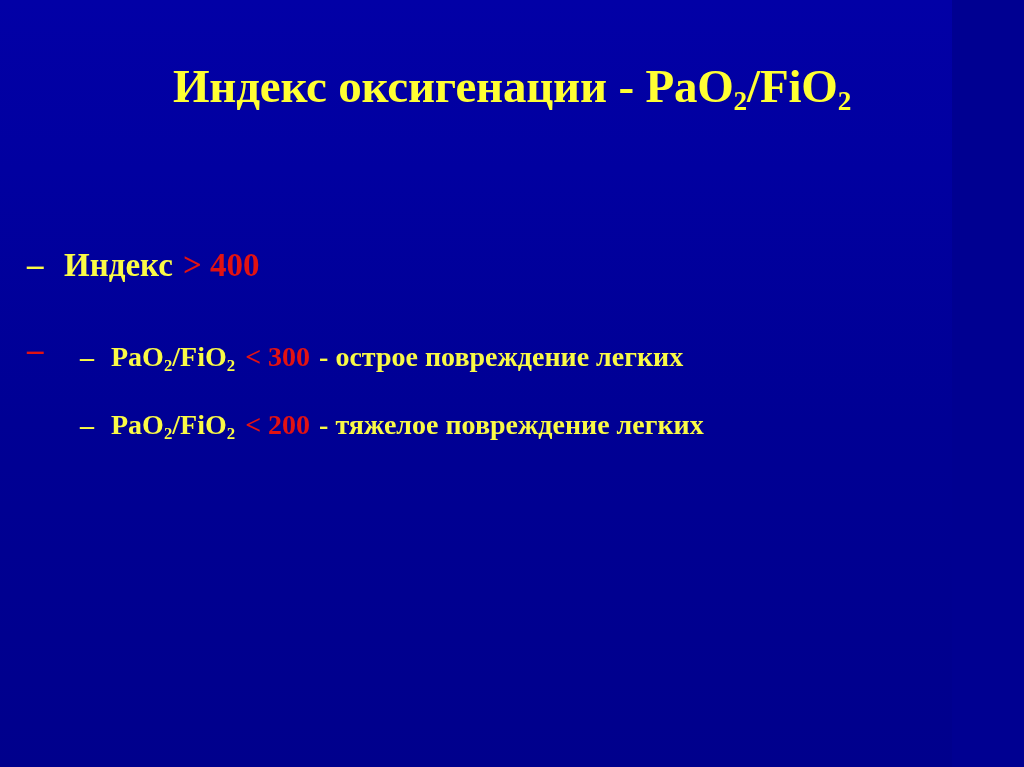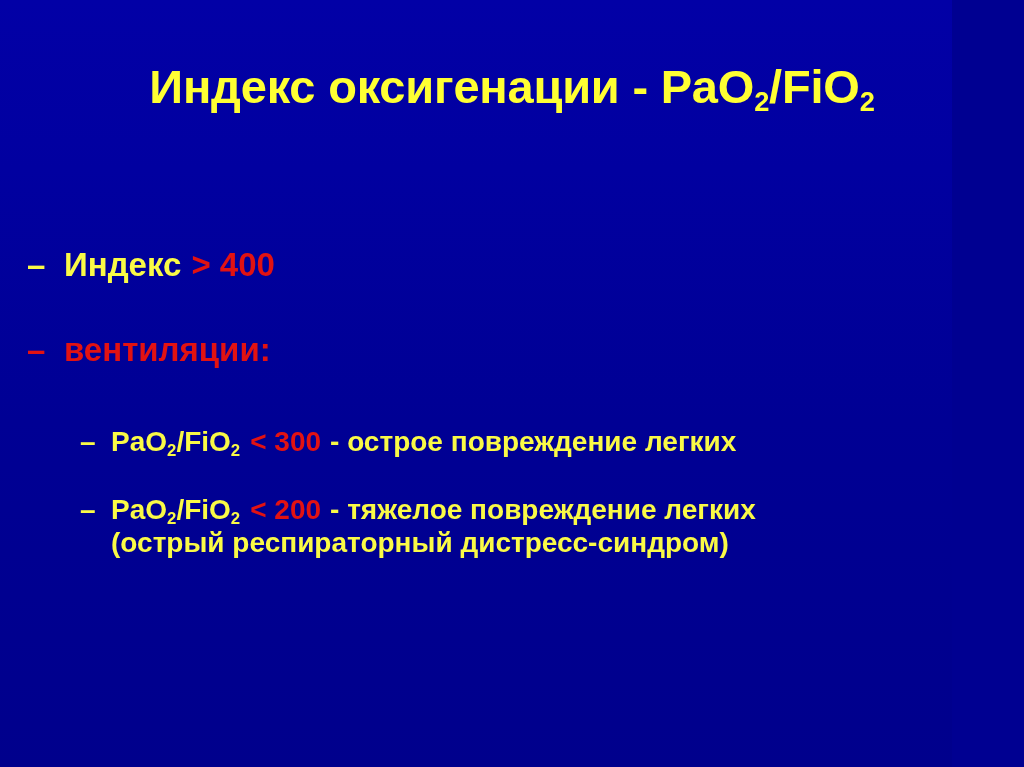--- a/index.html
+++ b/index.html
@@ -15,20 +15,21 @@
     background: #000091;
   }
 
   .slide {
     position: relative;
     width: 952px;
     height: 767px;
     box-sizing: border-box;
     background: linear-gradient(to bottom, #0200a6 0%, #0100a0 22%, #000094 55%, #00008c 100%);
     overflow: hidden;
+    font-family: Liberation Serif, serif;
   }
 
   
   .slide-title {
     position: absolute;
     left: 0;
     top: 62px;
     width: 1024px;
     text-align: center;
     font-size: 47px;
@@ -124,27 +125,25 @@
   </div>
 
   <div class="body-block">
 
     <div class="bullet lvl1 sp-b1">
       <span class="dash yellow">–</span><span class="yellow">Индекс</span><span class="red" style="margin-left:10px;">&gt; 400</span>
     </div>
 
     <div class="bullet lvl1 sp-b2">
       <span class="dash red">–</span>
-      <span class="red" style="display:block;">вентиляции:</span>
     </div>
 
     <div class="bullet lvl2 sp-b3">
       <span class="dash yellow">–</span><span class="yellow">PaO</span><sub class="sm yellow">2</sub><span class="yellow">/FiO</span><sub class="sm yellow">2</sub><span class="red" style="margin-left:10px;">&lt; 300</span><span class="yellow" style="margin-left:9px;">- острое повреждение легких</span>
     </div>
 
     <div class="bullet lvl2 sp-b4">
       <span class="dash yellow">–</span><span class="yellow">PaO</span><sub class="sm yellow">2</sub><span class="yellow">/FiO</span><sub class="sm yellow">2</sub><span class="red" style="margin-left:10px;margin-top:44px;">&lt; 200</span><span class="yellow" style="margin-left:9px;">- тяжелое повреждение легких</span>
     </div>
 
-    <span class="cont yellow">(острый респираторный дистресс-синдром)</span>
 
   </div>
 </div>
 
 </body></html>

